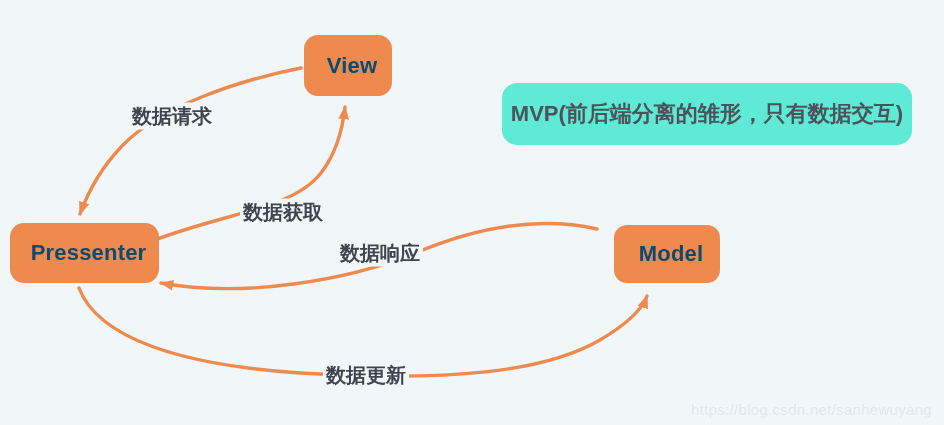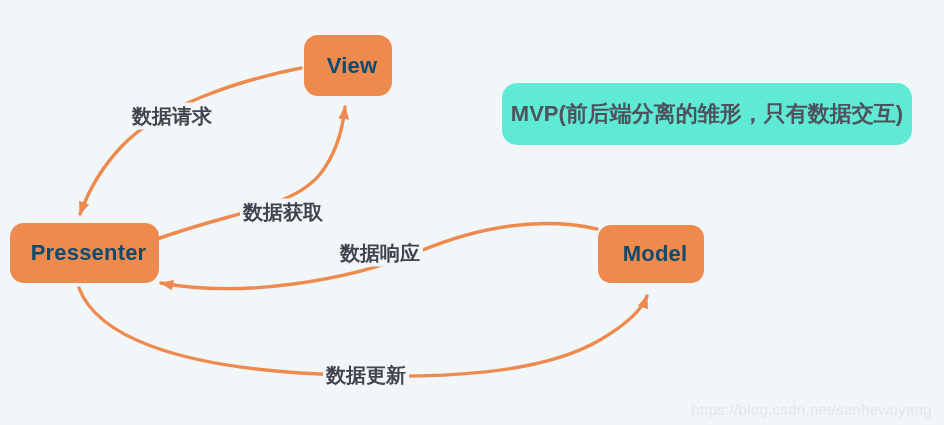--- a/index.html
+++ b/index.html
@@ -27,21 +27,21 @@
     font-size: 22px;
     display: flex;
     align-items: center;
     justify-content: center;
     border-radius: 14px;
     letter-spacing: 0.2px;
     padding-left: 8px;
   }
   .node-view      { left: 304px; top: 35px;  width: 80px;  height: 61px; }
   .node-pressenter{ left: 10px;  top: 223px; width: 141px; height: 60px; }
-  .node-model     { left: 598px; top: 225px; width: 98px;  height: 58px; border-radius: 13px; }
+  .node-model     { left: 614px; top: 225px; width: 98px;  height: 58px; border-radius: 13px; }
   .banner {
     position: absolute;
     left: 502px; top: 83px;
     width: 410px; height: 62px;
     background: #5eead4;
     border-radius: 15px;
     color: #4D525C;
     font-weight: bold;
     font-size: 22px;
     display: flex;

